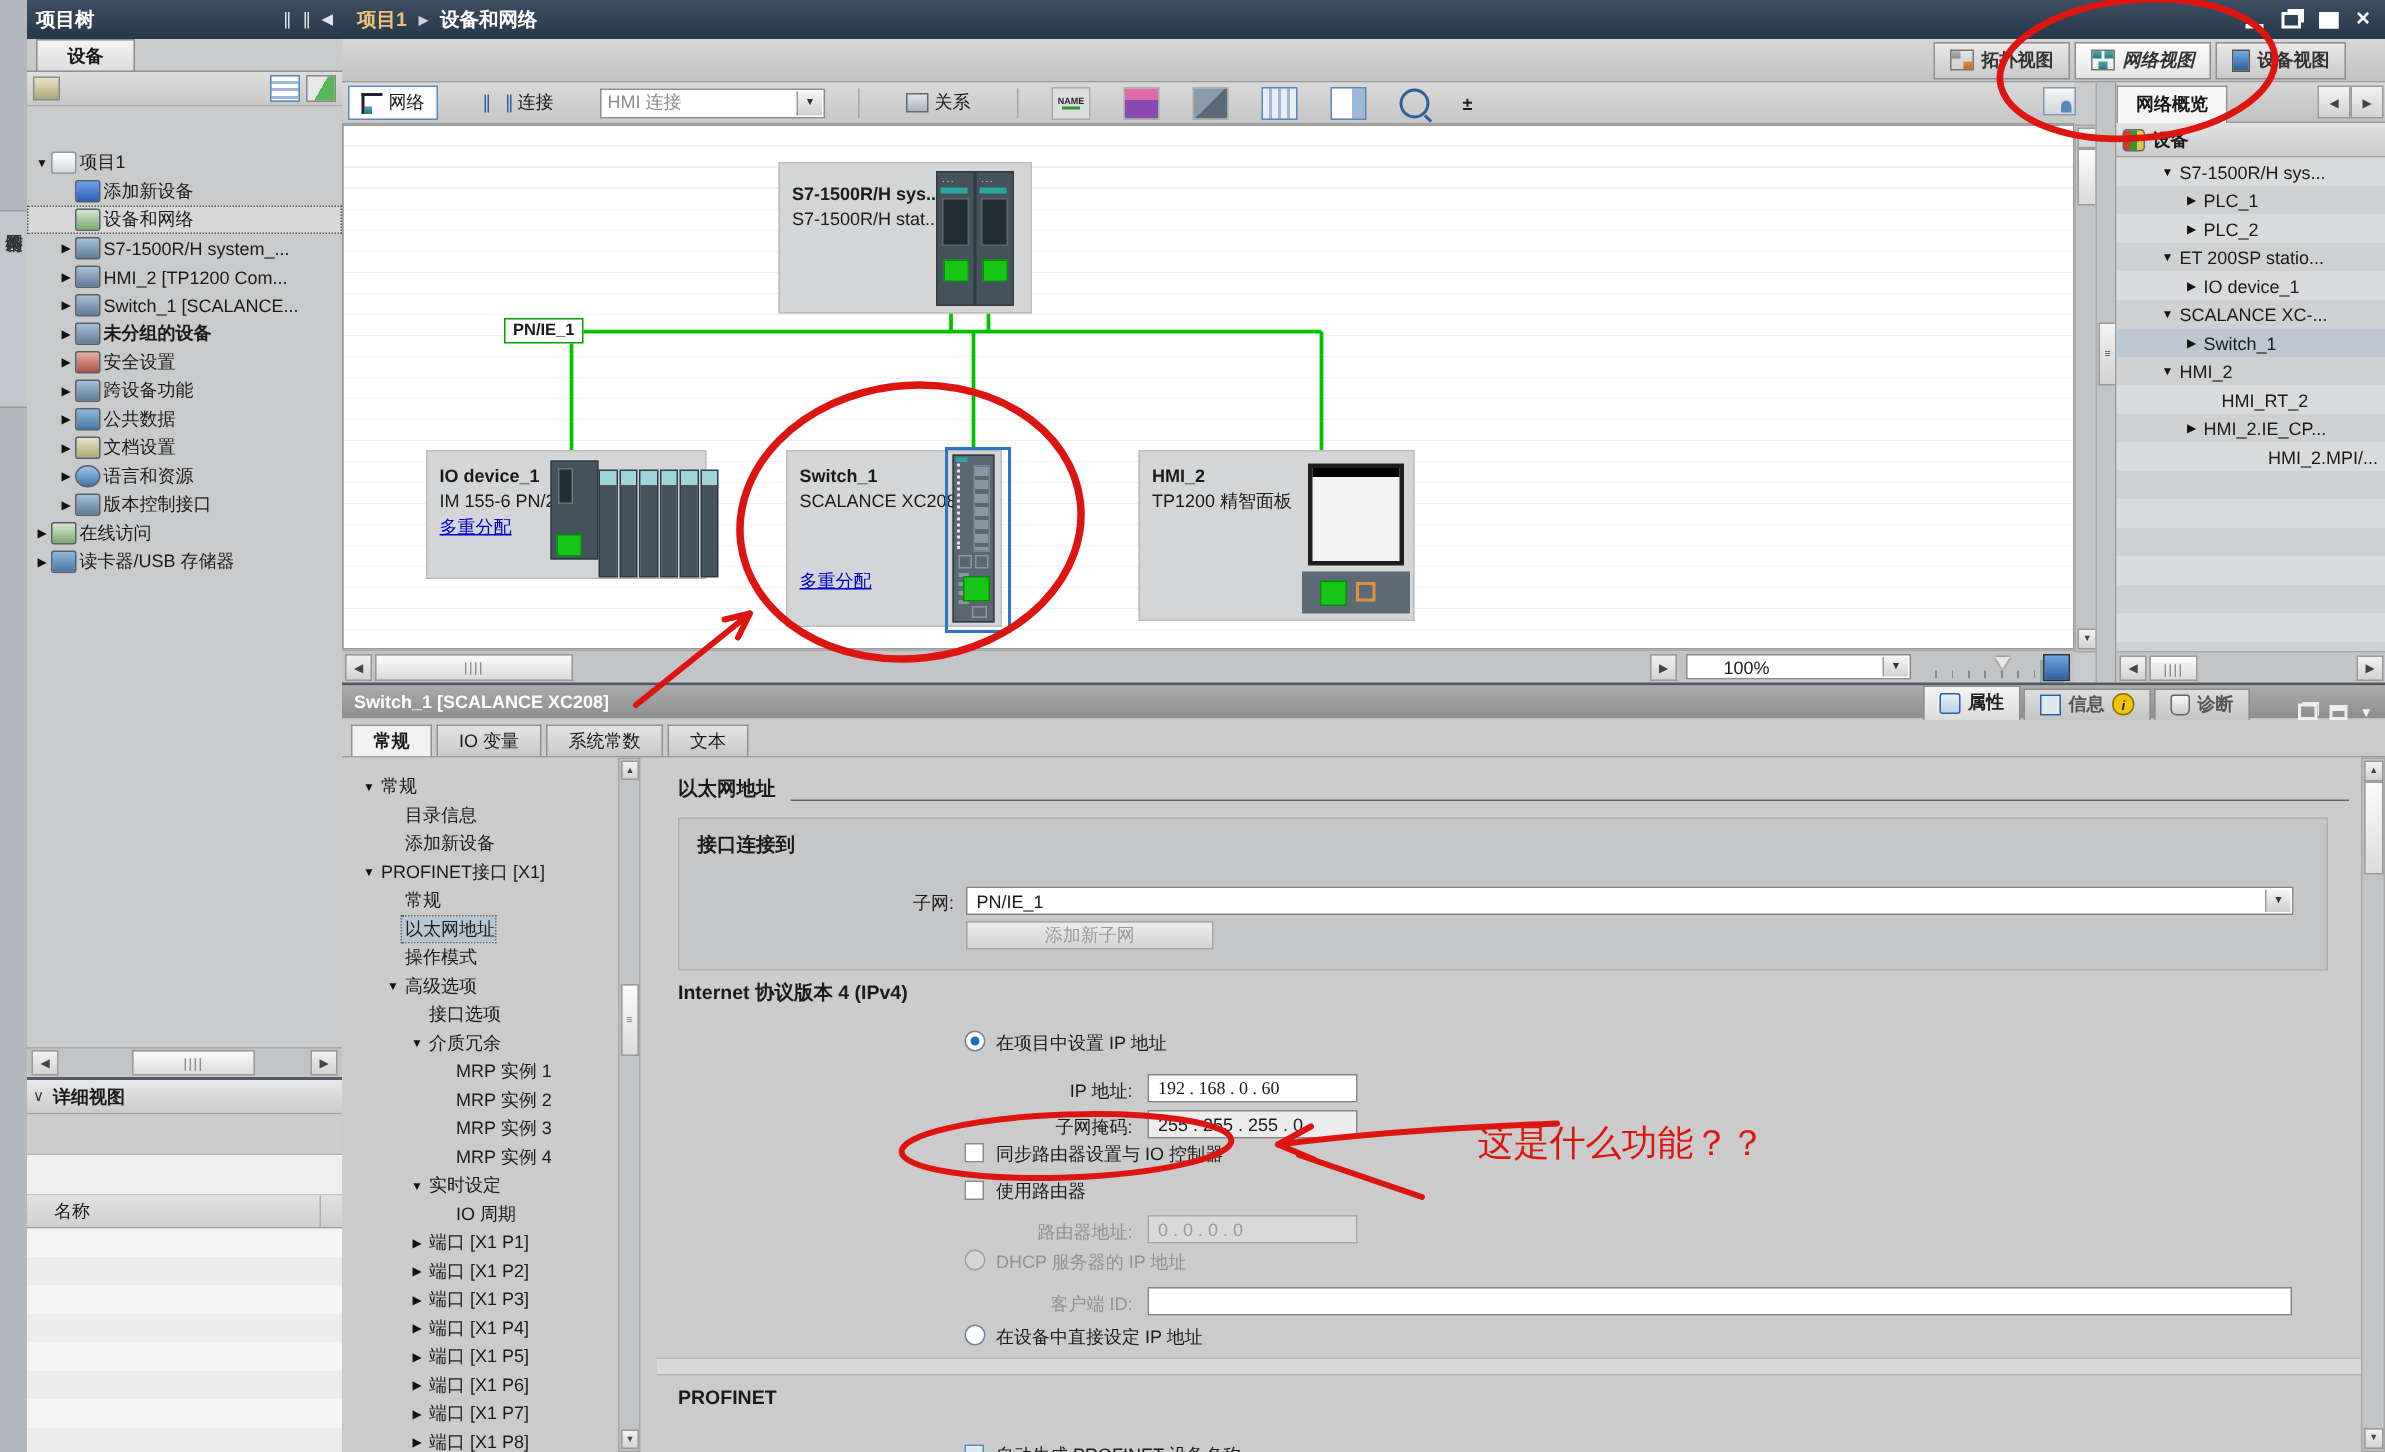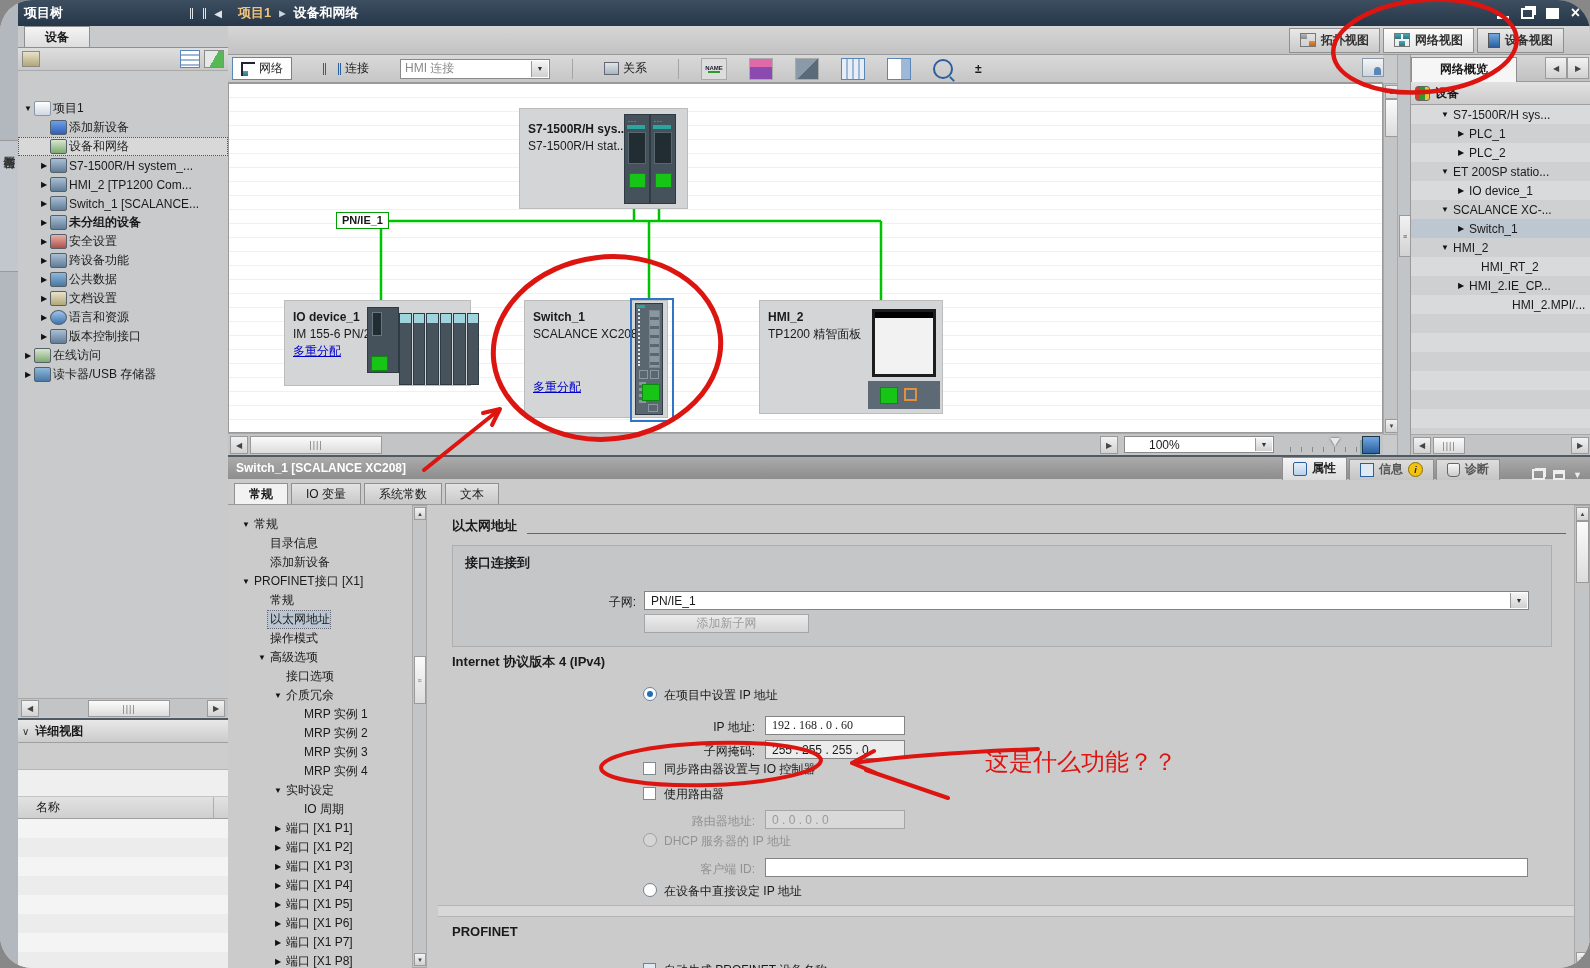--- a/index.html
+++ b/index.html
@@ -1,17 +1,17 @@
 <!DOCTYPE html>
 <html><head>
 <meta charset="utf-8">
 <style>
   html,body{margin:0;padding:0;background:#888;}
   #app{position:relative;width:1590px;height:968px;overflow:hidden;background:#c9cacb;
-       font-family:"Liberation Sans",sans-serif;font-size:12px;color:#1a1a1a;border-radius:32px;}
+       font-family:"Liberation Sans",sans-serif;font-size:12px;color:#1a1a1a;}
   .abs{position:absolute;}
   .dark{background:linear-gradient(#3d4e60,#27374a);color:#fff;}
   .flex{display:flex;align-items:center;}
   
   .trow{display:flex;align-items:center;height:19px;white-space:nowrap;overflow:hidden;}
   .trow.sel{background:#d8d8d8;outline:1px dotted #555;outline-offset:-1px;}
   .trow.bold .tlabel{font-weight:bold;}
   .exp{width:12px;flex:none;font-size:8px;color:#111;text-align:center;}
   .tlabel{padding-left:2px;}
   .ticon{width:15px;height:13px;flex:none;border-radius:2px;border:1px solid #55606b;
@@ -29,21 +29,21 @@
         display:flex;align-items:center;justify-content:center;font-size:8px;color:#444;}
   .strack{background:#c3c4c6;border:1px solid #a8a8a8;}
   .sthumb{background:linear-gradient(#fbfbfb,#dcdcdc);border:1px solid #9a9a9a;
           display:flex;align-items:center;justify-content:center;color:#777;font-size:9px;letter-spacing:1px;}
   
   .tbtn{background:linear-gradient(#f0f0f0,#d5d5d5);border:1px solid #8f8f8f;
         display:flex;align-items:center;gap:4px;padding:0 8px;height:22px;}
   .tbtn.pressed{background:#fdfdfd;border-color:#5a87b8;}
   .viewtab{height:23px;display:flex;align-items:center;gap:5px;padding:0 10px;
            background:linear-gradient(#e9e9e9,#c9c9c9);border:1px solid #8f8f8f;font-weight:bold;color:#333;}
-  .viewtab.active{background:linear-gradient(#fdfdfd,#e4e4e4);}
+  .viewtab.active{background:linear-gradient(#fdfdfd,#e4e4e4);font-style:italic;}
   .ptab{height:20px;display:flex;align-items:center;padding:0 14px;margin-right:3px;
         background:linear-gradient(#e3e3e3,#c8c8c8);border:1px solid #909090;border-bottom:none;}
   .ptab.active{background:#f2f2f2;font-weight:bold;}
   
   .fld{position:absolute;height:19px;background:#fff;border:1px solid #848484;
        display:flex;align-items:center;padding:0 6px;box-sizing:border-box;}
   .fld.ro{background:#ececec;}
   .fld.dis{background:#d9d9d9;color:#999;border-color:#a6a6a6;}
   .flabel{position:absolute;text-align:right;white-space:nowrap;}
   .flabel.dis{color:#929292;}
@@ -388,21 +388,21 @@
 </div>
 
 <div class="abs" style="left:1397px;top:55px;width:13px;height:400px;background:#c2c5c8;border-left:1px solid #a8a8a8;">
   <div class="sbtn" style="position:absolute;left:1px;top:160px;width:10px;height:40px;font-size:7px;">
         <span>≡</span>
       </div>
 </div>
 
 <div class="abs" style="left:1410px;top:55px;width:180px;height:400px;background:#cfd0d1;border-left:1px solid #9a9a9a;">
   <div class="flex" style="height:26px;background:linear-gradient(#d6d6d6,#c2c2c2);border-bottom:1px solid #9a9a9a;">
-    <div style="height:24px;margin-top:2px;background:#f6f6f6;border:1px solid #8f8f8f;border-bottom:none;display:flex;align-items:center;padding:0 28px;font-weight:bold;">
+    <div style="height:24px;margin-top:2px;background:#f6f6f6;border:1px solid #8f8f8f;border-bottom:none;display:flex;align-items:center;padding:0 12px;font-weight:bold;">
       <span>网络概览</span>
     </div>
     <div class="sbtn" style="margin-left:auto;width:20px;height:20px;">
           <span>◀</span>
         </div>
     <div class="sbtn" style="width:20px;height:20px;margin-right:2px;">
           <span>▶</span>
         </div>
   </div>
   <div class="flex" style="height:22px;background:linear-gradient(#e2e2e2,#cbcbcb);border-bottom:1px solid #9f9f9f;padding-left:4px;gap:5px;">

